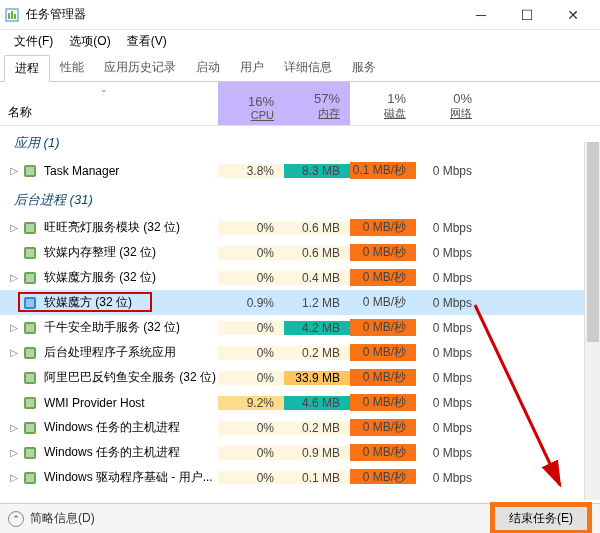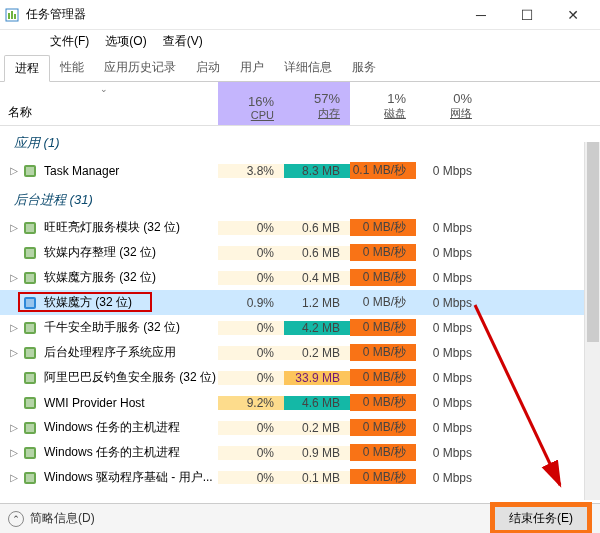--- a/index.html
+++ b/index.html
@@ -1,21 +1,21 @@
 <!DOCTYPE html>
 <html><head>
   <meta charset="utf-8">
   <style>
     * { box-sizing: border-box; margin: 0; padding: 0; font-family: "Microsoft YaHei", "Segoe UI", sans-serif; }
     body { background: #fff; width: 600px; height: 533px; overflow: hidden; position: relative; }
     .titlebar { height: 30px; display: flex; align-items: center; padding: 0 4px; border-bottom: 1px solid #e8e8e8; font-size: 12px; }
     .titlebar .icon { width: 16px; height: 16px; margin-right: 6px; display: flex; align-items: center; justify-content: center; }
     .titlebar .title { flex: 1; color: #000; }
     .winbtn { width: 46px; height: 30px; display: flex; align-items: center; justify-content: center; font-size: 14px; color: #333; cursor: default; }
-    .menubar { height: 22px; display: flex; align-items: center; padding: 0 6px; font-size: 12px; color: #000; gap: 0; margin-left: 36px; }
+    .menubar { height: 22px; display: flex; align-items: center; padding: 0 6px; font-size: 12px; color: #000; gap: 0; }
     .menubar .menu { padding: 2px 8px; }
     .tabs { display: flex; border-bottom: 1px solid #ccc; padding: 3px 4px 0 4px; font-size: 12px; }
     .tab { padding: 4px 10px; color: #555; }
     .tab.active { border: 1px solid #ccc; border-bottom: 1px solid #fff; background: #fff; border-radius: 2px 2px 0 0; color: #000; margin-bottom: -1px; }
     .header-row { display: flex; height: 44px; border-bottom: 1px solid #e0e0e0; font-size: 12px; }
     .name-col { width: 218px; display: flex; align-items: flex-end; padding: 4px 8px; color: #000; position: relative; }
     .name-col .sort-arrow { position: absolute; top: 2px; left: 100px; font-size: 9px; color: #777; }
     .stat-col { width: 66px; text-align: right; padding: 4px 10px 4px 0; display: flex; flex-direction: column; justify-content: flex-end; }
     .stat-col .pct { color: #555; font-size: 13px; }
     .stat-col .lbl { color: #555; font-size: 11px; text-decoration: underline; }
@@ -26,21 +26,21 @@
     .row .rname { width: 218px; display: flex; align-items: center; padding-left: 8px; color: #000; white-space: nowrap; overflow: hidden; }
     .row .expand { width: 12px; text-align: center; color: #777; font-size: 10px; margin-right: 2px; }
     .row .expand.blank { visibility: hidden; }
     .row .proc-icon { width: 16px; height: 16px; margin-right: 6px; display: inline-flex; align-items: center; justify-content: center; font-size: 12px; }
     .cell { width: 66px; text-align: right; padding-right: 10px; color: #444; }
     .cell.cpu { background: #fff6e0; }
     .cell.cpu.hot { background: #fddc8c; }
     .cell.mem { background: #fff6e0; }
     .cell.mem.m2 { background: #ffefc3; }
     .cell.mem.m3 { background: #14b8a6; }
-    .cell.mem.m4 { background: #fdc55b; color: #701a75; }
+    .cell.mem.m4 { background: #fdc55b; color: #000000; }
     .cell.disk { background: #f97316; }
     .cell.net {}
     .row.selected { background: #cce8ff; }
     .row.selected .cell { background: #cce8ff !important; }
     .highlight-box { position: absolute; border: 2px solid #d00000; pointer-events: none; }
     .footer { position: absolute; bottom: 0; left: 0; right: 0; height: 30px; border-top: 1px solid #ccc; display: flex; align-items: center; padding: 0 8px; background: #f5f5f5; font-size: 12px; justify-content: space-between; }
     .fewer { display: flex; align-items: center; color: #333; }
     .fewer .circle { width: 16px; height: 16px; border: 1px solid #888; border-radius: 50%; display: flex; align-items: center; justify-content: center; margin-right: 6px; font-size: 9px; }
     .endtask { padding: 3px 14px; border: 5px solid #f97316; background: #e1e1e1; font-size: 12px; }
     .arrow-annot { position: absolute; pointer-events: none; }

